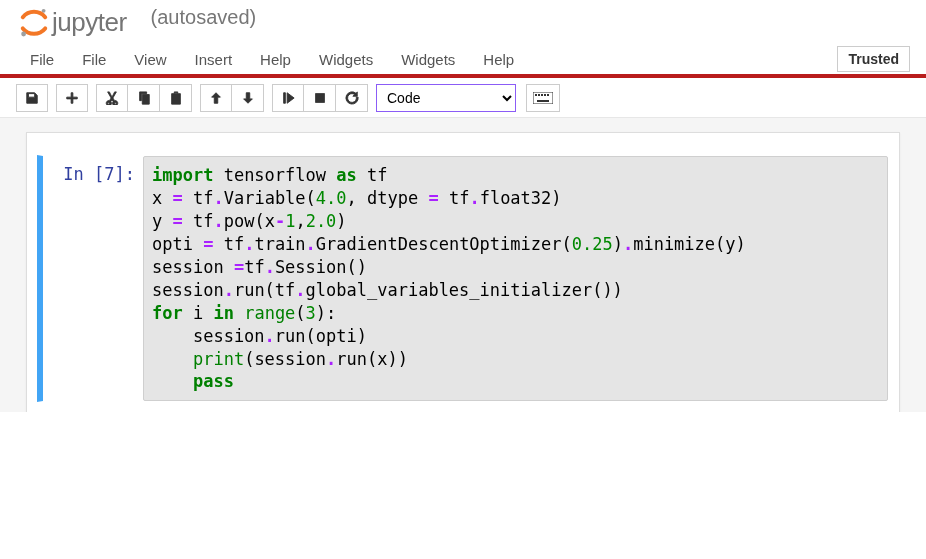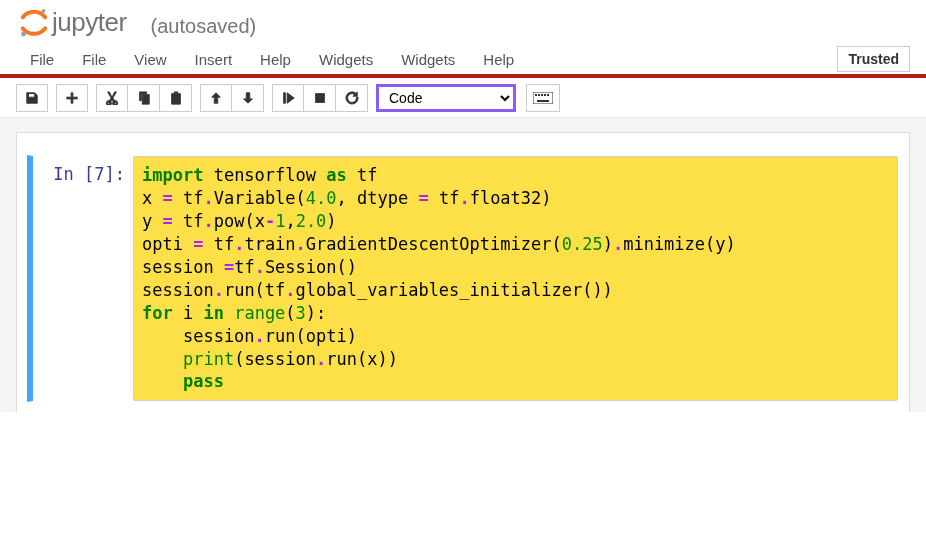--- a/index.html
+++ b/index.html
@@ -7,21 +7,21 @@
     font-family: "Helvetica Neue", Helvetica, Arial, sans-serif;
     font-size: 14px;
     background: #fff;
     color: #000;
     width: 926px;
     overflow: hidden;
   }
   
   .header {
     display: flex;
-    align-items: flex-end;
+    align-items: flex-start;
     padding: 6px 10px 6px 18px;
     height: 44px;
   }
   .logo {
     display: inline-flex;
     align-items: center;
     margin-right: 18px;
   }
   .logo-svg { width: 32px; height: 32px; }
   .logo-text {
@@ -84,42 +84,42 @@
     display: inline-flex;
     align-items: center;
     justify-content: center;
     font-size: 13px;
     color: #333;
     cursor: default;
   }
   .btn-group .tb-btn + .tb-btn { border-left: none; }
   .tb-btn svg { width: 14px; height: 14px; fill: #333; stroke: #333; }
   .celltype {
-    border: 3px solid #8b5cf6;
+    border: 1px solid #8b5cf6;
     height: 28px;
     padding: 0 6px;
     font-size: 14px;
     background: #fff;
     width: 140px;
   }
   .cmd-palette {
     border: 1px solid #ccc;
     height: 28px;
     width: 34px;
     display: inline-flex;
     align-items: center;
     justify-content: center;
     margin-left: 10px;
   }
 
   
   .notebook-bg { background: #f5f5f5; padding: 14px 0 0 0; }
   .notebook {
     background: #fff;
-    margin: 0 16px;
+    margin: 0 26px;
     border: 1px solid #ddd;
     border-bottom: none;
     box-shadow: 0 1px 2px rgba(0,0,0,0.06);
     padding: 22px 10px 10px 10px;
   }
   .cell {
     display: flex;
     align-items: stretch;
     border: 1px solid transparent;
     border-left: 6px solid #42A5F5;
@@ -129,21 +129,21 @@
     width: 100px;
     flex: 0 0 100px;
     text-align: right;
     padding: 8px 8px 0 0;
     font-family: monospace;
     font-size: 17px;
     color: #303F9F;
   }
   .input-area {
     flex: 1;
-    background: #fde047;
+    background: #e5e5e5;
     border: 1px solid #cfcfcf;
     border-radius: 2px;
     padding: 7px 8px;
     font-family: "DejaVu Sans Mono", Menlo, Consolas, monospace;
     font-size: 17px;
     line-height: 1.35;
     white-space: pre;
   }
   .output-row { display:flex; }
   .out-prompt { width:100px; flex:0 0 100px; }

